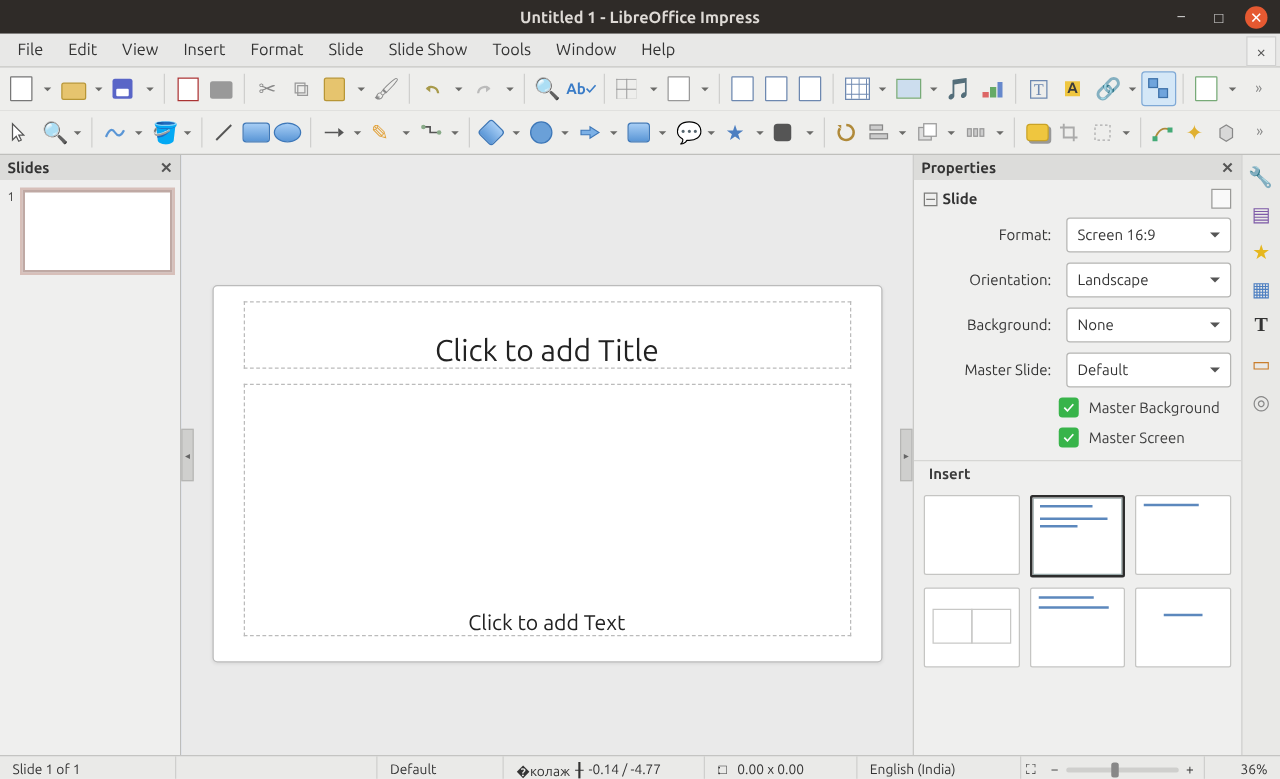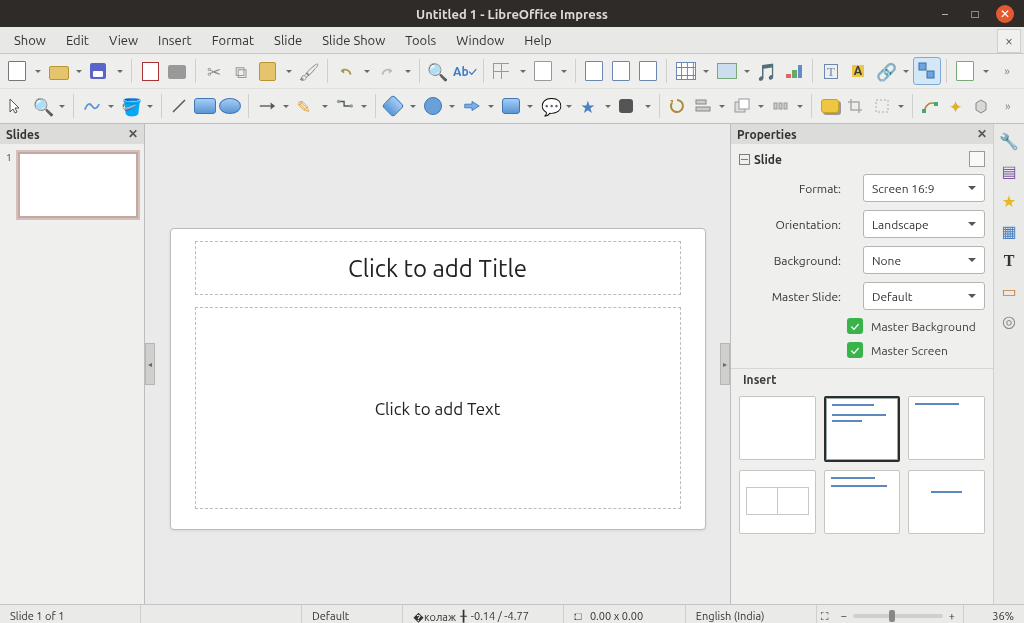--- a/index.html
+++ b/index.html
@@ -107,21 +107,21 @@
     border: 1px solid #b6b6b4; display: flex; align-items: center;
     justify-content: center; font-size: 8px; color: #666;
   }
   .slide {
     width: 534px; height: 300px; background: #fff; border: 1px solid #bbb;
     border-radius: 4px; box-shadow: 0 1px 3px rgba(0,0,0,.08);
     position: relative; margin-top: 30px;
   }
   .placeholder {
     position: absolute; border: 1px dashed #bbb; color: #222;
-    display: flex; align-items: center; justify-content: center;
+    display: flex; align-items: flex-end; justify-content: center;
     text-align: center;
   }
   .ph-title {
     left: 24px; right: 24px; top: 12px; height: 52px;
     font-size: 24px;
   }
   .ph-content {
     left: 24px; right: 24px; top: 78px; bottom: 20px;
     font-size: 17px;
   }
@@ -140,21 +140,21 @@
   .section-head .sq { width: 9px; height: 9px; border: 1px solid #7c7c7a;
     display: inline-block; position: relative; }
   .section-head .sq::after { content: ""; position: absolute; left: 1px;
     right: 1px; top: 4px; height: 1px; background: #7c7c7a; }
   .section-head .more {
     width: 14px; height: 14px; border: 1px solid #9a9a98;
     background: #f9f9f9;
   }
   .form-row {
     display: flex; align-items: center; padding: 4px 8px 4px 0;
-    gap: 22px;
+    gap: 12px;
   }
   .form-row label {
     width: 110px; text-align: right; font-size: 12px; color: #333;
   }
   .form-row .sel {
     flex: 1; height: 26px; background: #fff; border: 1px solid #b5b5b3;
     border-radius: 3px; display: flex; align-items: center; padding: 0 8px 0 8px;
     font-size: 12px; color: #333; position: relative;
   }
   .form-row .sel::after {
@@ -266,21 +266,21 @@
 <div class="titlebar">
   <div class="title">Untitled 1 - LibreOffice Impress</div>
   <div class="winbtns">
     <div class="winbtn">–</div>
     <div class="winbtn">□</div>
     <div class="winbtn close">✕</div>
   </div>
 </div>
 
 <div class="menubar">
-  <div class="menuitem">Show</div>
+  <div class="menuitem">File</div>
   <div class="menuitem">Edit</div>
   <div class="menuitem">View</div>
   <div class="menuitem">Insert</div>
   <div class="menuitem">Format</div>
   <div class="menuitem">Slide</div>
   <div class="menuitem">Slide Show</div>
   <div class="menuitem">Tools</div>
   <div class="menuitem">Window</div>
   <div class="menuitem">Help</div>
   <div class="closetab">×</div>

